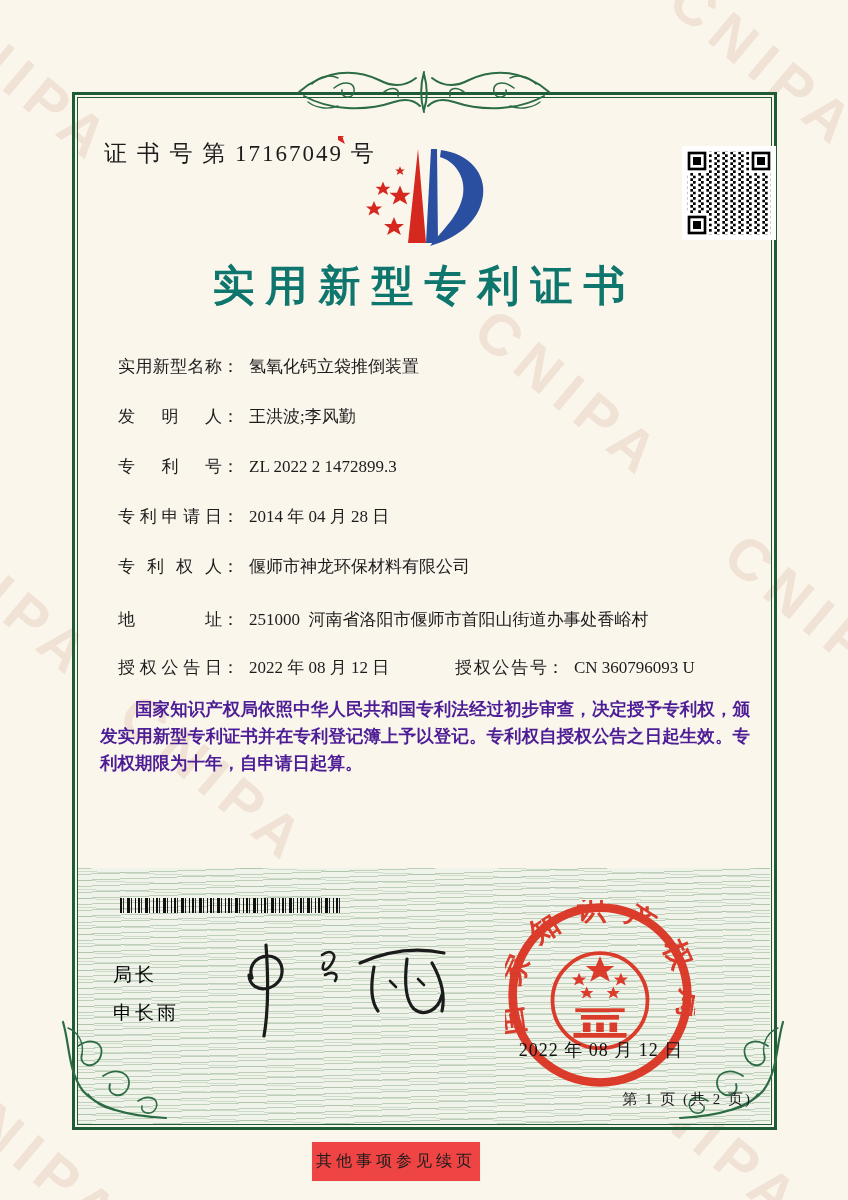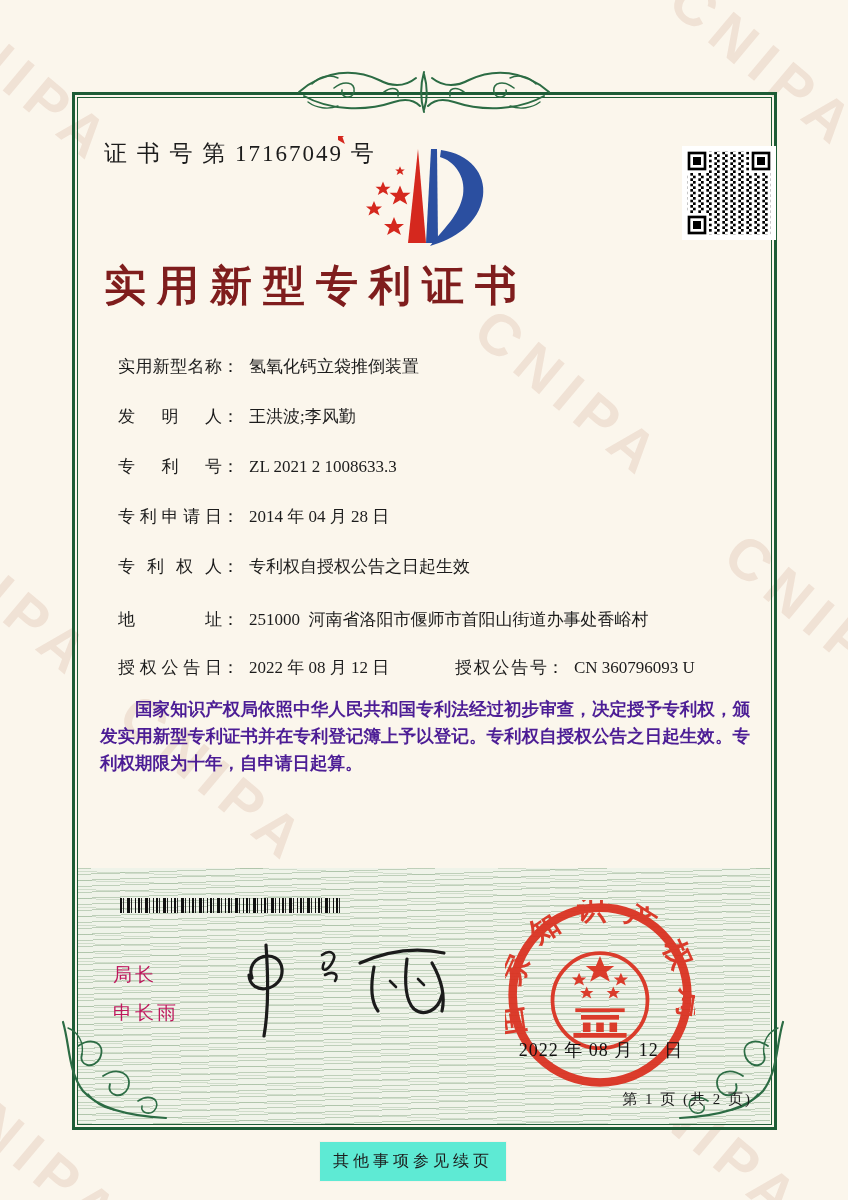--- a/index.html
+++ b/index.html
@@ -34,23 +34,22 @@
   .ornament{position:absolute; z-index:3;}
   
   .cert-no{
     position:absolute; left:104px; top:138px; z-index:4;
     font-size:23px; letter-spacing:2px; white-space:pre;
   }
   .logo{position:absolute; left:338px; top:136px; z-index:4;}
   .qr{position:absolute; left:682px; top:146px; z-index:4; background:#fff; padding:3px;}
   .title{
     position:absolute; left:72px; top:258px; width:705px; z-index:4;
-    font-size:42px; font-weight:bold; letter-spacing:11px;
-    color:#7f1d1d;
-    margin-left:32px;
+    text-align:center; font-size:42px; font-weight:bold; letter-spacing:11px;
+    color:#0f766e;
   }
   
   .row{position:absolute; left:118px; width:640px; height:26px; z-index:4; font-size:17px;}
   .row .lab{display:inline-flex; justify-content:space-between; width:104px; vertical-align:top;}
   .row .colon{display:inline-block;}
   .row .val{display:inline-block; margin-left:10px; white-space:pre;}
   .row .grp2{position:absolute; left:337px; top:0;}
   .row .grp2 .lab{width:92px;}
   
   .body-text{
@@ -64,35 +63,35 @@
     background-image:repeating-linear-gradient(90deg,
       #101010 0 2px, rgba(0,0,0,0) 2px 3px,
       #2c2c2c 3px 4px, rgba(0,0,0,0) 4px 7px,
       #101010 7px 10px, rgba(0,0,0,0) 10px 11px,
       #202020 11px 12px, rgba(0,0,0,0) 12px 15px,
       #101010 15px 16px, rgba(0,0,0,0) 16px 18px);
   }
   .director{
     position:absolute; left:113px; z-index:4;
     font-family:"Liberation Sans","DejaVu Sans",sans-serif;
-    font-size:19px; letter-spacing:3px; color:#be185d;
+    font-size:19px; letter-spacing:3px; color:#000000;
   }
   .sig{position:absolute; left:222px; top:933px; z-index:5;}
   .seal{position:absolute; left:505px; top:900px; z-index:5; opacity:0.93;}
   .seal-date{
     position:absolute; left:516px; top:1038px; width:170px; z-index:6;
     text-align:center; font-size:18px; letter-spacing:1px; color:#111; white-space:pre;
   }
   .page-info{
     position:absolute; left:72px; top:1090px; width:680px; z-index:4;
     text-align:right; font-size:15px; letter-spacing:2px; white-space:pre;
   }
   .cont-note{
-    position:absolute; left:320px; top:1142px; z-index:4;
-    background:#5eead4; padding:9px 13px; font-size:16px; letter-spacing:4px;
+    position:absolute; left:312px; top:1142px; z-index:4;
+    background:#ef4444; padding:9px 4px; font-size:16px; letter-spacing:4px;
     box-shadow:0 0 0 1px rgba(0,0,0,0.02);
   }
 </style>
 </head>
 <body>
 
 <div id="page">
 
   <span class="wm" style="left:-45px; top:-20px;">CNIPA</span>
   <span class="wm" style="left:700px; top:-35px;">CNIPA</span>
@@ -205,38 +204,38 @@
         <span>发</span>
         <span>明</span>
         <span>人</span>
       </span><span class="colon">：</span><span class="val">王洪波;李风勤</span>
   </div>
   <div class="row" style="top:455px;">
     <span class="lab">
         <span>专</span>
         <span>利</span>
         <span>号</span>
-      </span><span class="colon">：</span><span class="val">ZL 2021 2 1008633.3</span>
+      </span><span class="colon">：</span><span class="val">ZL 2022 2 1472899.3</span>
   </div>
   <div class="row" style="top:505px;">
     <span class="lab">
         <span>专</span>
         <span>利</span>
         <span>申</span>
         <span>请</span>
         <span>日</span>
       </span><span class="colon">：</span><span class="val">2014 年 04 月 28 日</span>
   </div>
   <div class="row" style="top:555px;">
     <span class="lab">
         <span>专</span>
         <span>利</span>
         <span>权</span>
         <span>人</span>
-      </span><span class="colon">：</span><span class="val">专利权自授权公告之日起生效</span>
+      </span><span class="colon">：</span><span class="val">偃师市神龙环保材料有限公司</span>
   </div>
   <div class="row" style="top:608px;">
     <span class="lab">
         <span>地</span>
         <span>址</span>
       </span><span class="colon">：</span><span class="val">251000  河南省洛阳市偃师市首阳山街道办事处香峪村</span>
   </div>
   <div class="row" style="top:656px;">
     <span class="lab">
         <span>授</span>

